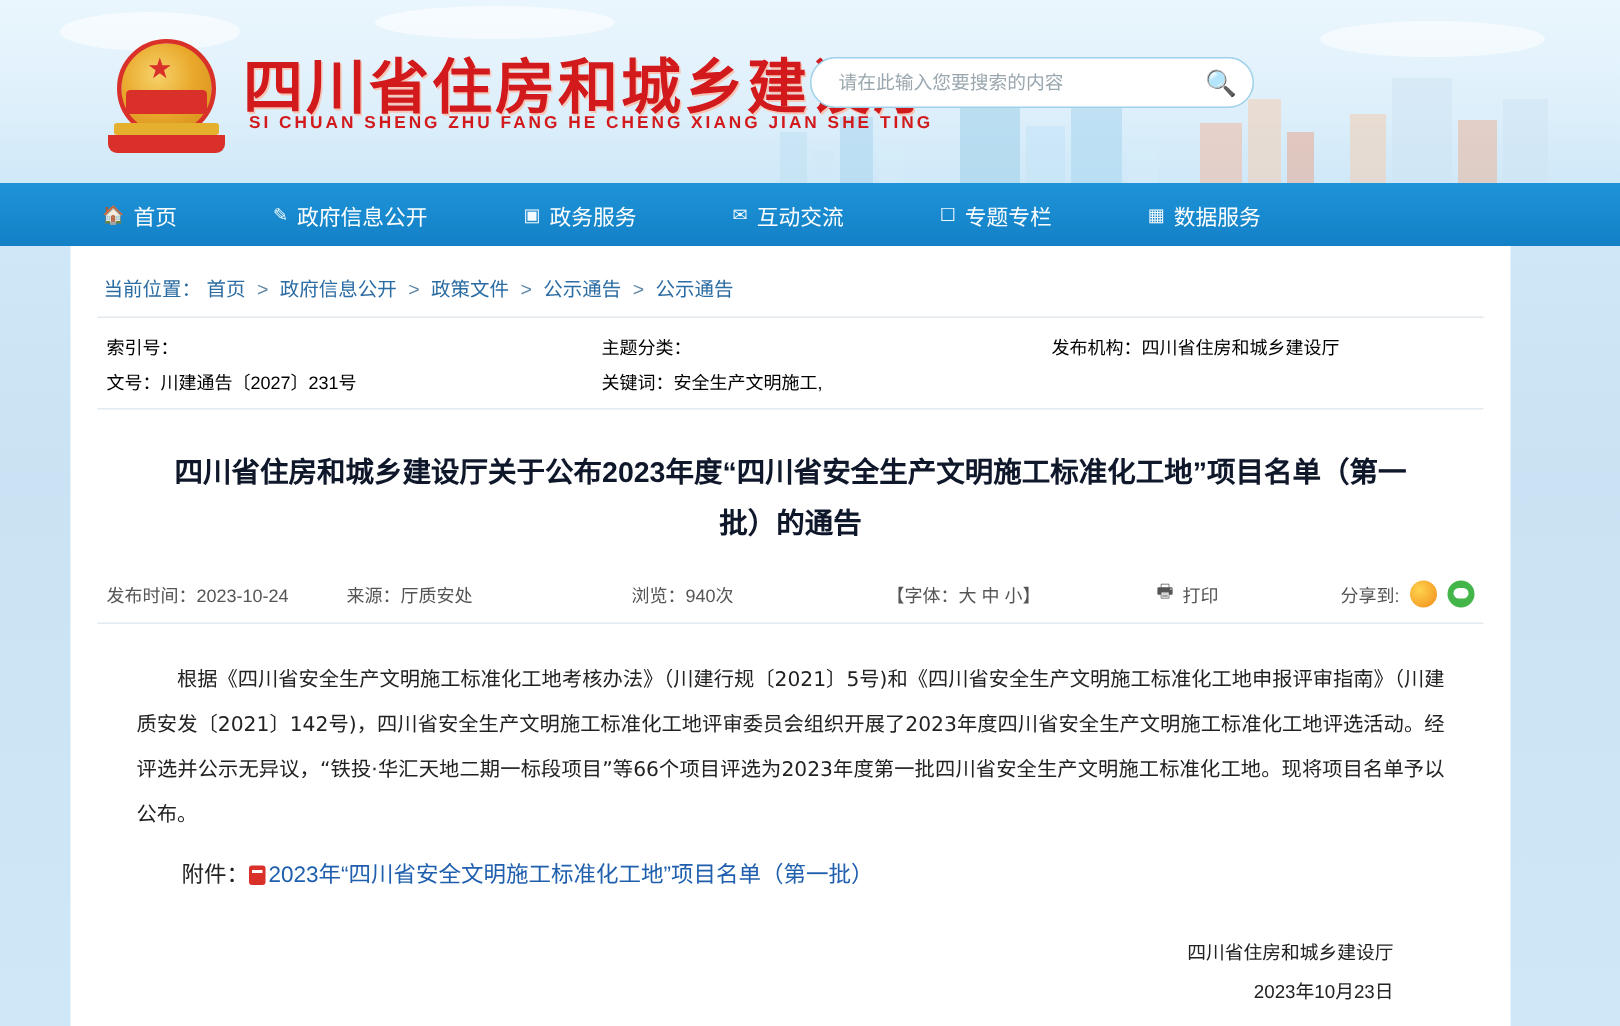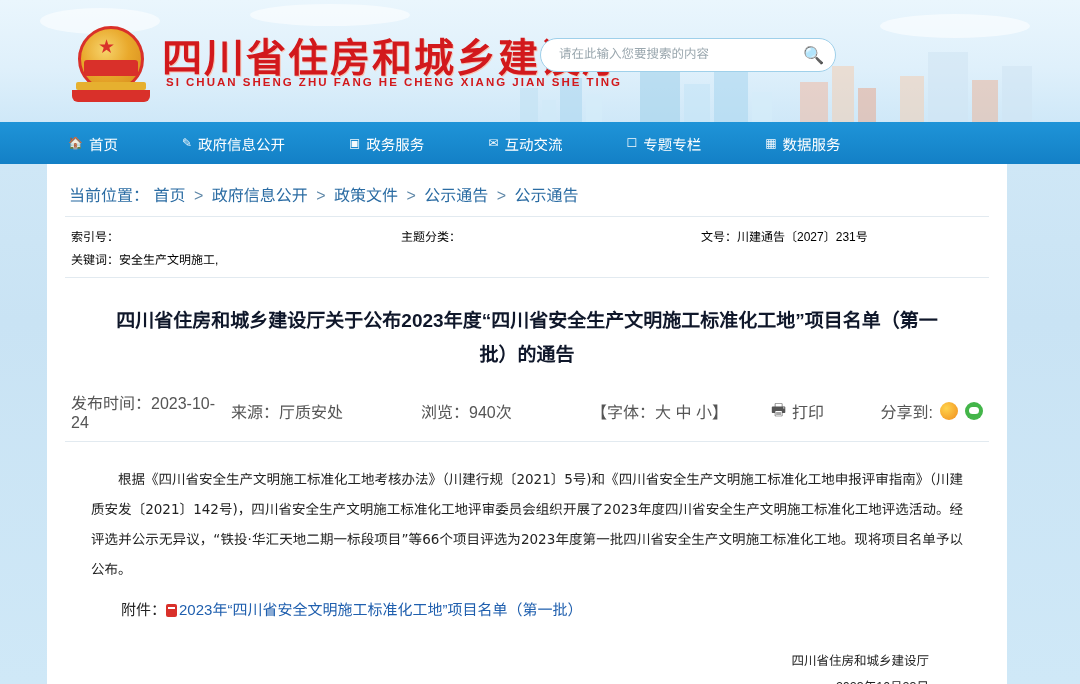--- a/index.html
+++ b/index.html
@@ -68,21 +68,21 @@
 
   .searchbox {
     position:absolute; left:540px; top:38px; width:296px; height:34px;
     background:#ffffff; border:1px solid #9fd0ea; border-radius:18px;
     display:flex; align-items:center;
   }
   .searchbox input {
     border:0; outline:0; flex:1; height:30px;
     background:transparent; margin-left:16px;
     font-size:12.5px; color:#333;
-    font-family:Liberation Mono, monospace;
+    font-family:Liberation Serif, serif;
   }
   .searchbox input::placeholder { color:#9aa7ae; }
   .search-icon {
     width:34px; height:32px; display:flex; align-items:center; justify-content:center;
     margin-right:4px; color:#1a7fc1; font-size:17px;
   }
 
   
   .nav {
     height:42px;
@@ -105,21 +105,21 @@
     height:520px;
     background:linear-gradient(180deg,#cfe7f6 0%,#c9e3f4 30%,#cfe8f7 100%);
     overflow:hidden;
   }
   .content {
     position:absolute; left:47px; top:0; width:960px; height:520px;
     background:#ffffff;
   }
   .crumb {
     padding:18px 22px 10px 22px;
-    font-size:16px; color:#2b6ca3;
+    font-size:13px; color:#2b6ca3;
   }
   .crumb .sep { color:#5e87a8; margin:0 4px; }
   .crumb a { color:#2b6ca3; text-decoration:none; }
 
   .meta-box {
     margin:0 18px; border-top:1px solid #e2eaf0; border-bottom:1px solid #e2eaf0;
     padding:10px 6px 10px 6px;
     display:grid; grid-template-columns:330px 300px 1fr;
     row-gap:6px;
     font-size:12px; color:#000000;
@@ -131,21 +131,21 @@
     font-size:19px; line-height:34px; font-weight:bold;
     color:#0f172a;
     font-family:"Liberation Sans","DejaVu Sans",sans-serif;
   }
 
   .doc-bar {
     margin:18px 18px 0 18px;
     border-bottom:1px solid #e2eaf0;
     padding:0 6px 9px 6px;
     display:flex; align-items:center;
-    font-size:16px; color:#555;
+    font-size:12px; color:#555;
   }
   .doc-bar .pubtime { width:160px; }
   .doc-bar .source { width:190px; }
   .doc-bar .views { width:170px; }
   .doc-bar .fontsize { width:180px; }
   .doc-bar .print { display:flex; align-items:center; gap:6px; }
   .doc-bar .share { margin-left:auto; display:flex; align-items:center; gap:7px; }
   .share-ic { width:18px; height:18px; border-radius:50%; display:inline-block; }
   .share-ic.weibo { background:radial-gradient(circle at 35% 35%,#ffd34d,#f08c1c); }
   .share-ic.wechat { background:#43b549; position:relative; }
@@ -270,20 +270,23 @@
     </div>
 
     <div class="meta-box">
       <div>
         <span>索引号：</span><span></span>
       </div>
       <div>
         <span>主题分类：</span><span></span>
       </div>
       <div>
+        <span>发布机构：</span><span>四川省住房和城乡建设厅</span>
+      </div>
+      <div>
         <span>文号：</span><span>川建通告〔2027〕231号</span>
       </div>
       <div>
         <span>关键词：</span><span>安全生产文明施工,</span>
       </div>
       <div></div>
     </div>
 
     <div class="doc-title">四川省住房和城乡建设厅关于公布2023年度“四川省安全生产文明施工标准化工地”项目名单（第一批）的通告</div>
 

